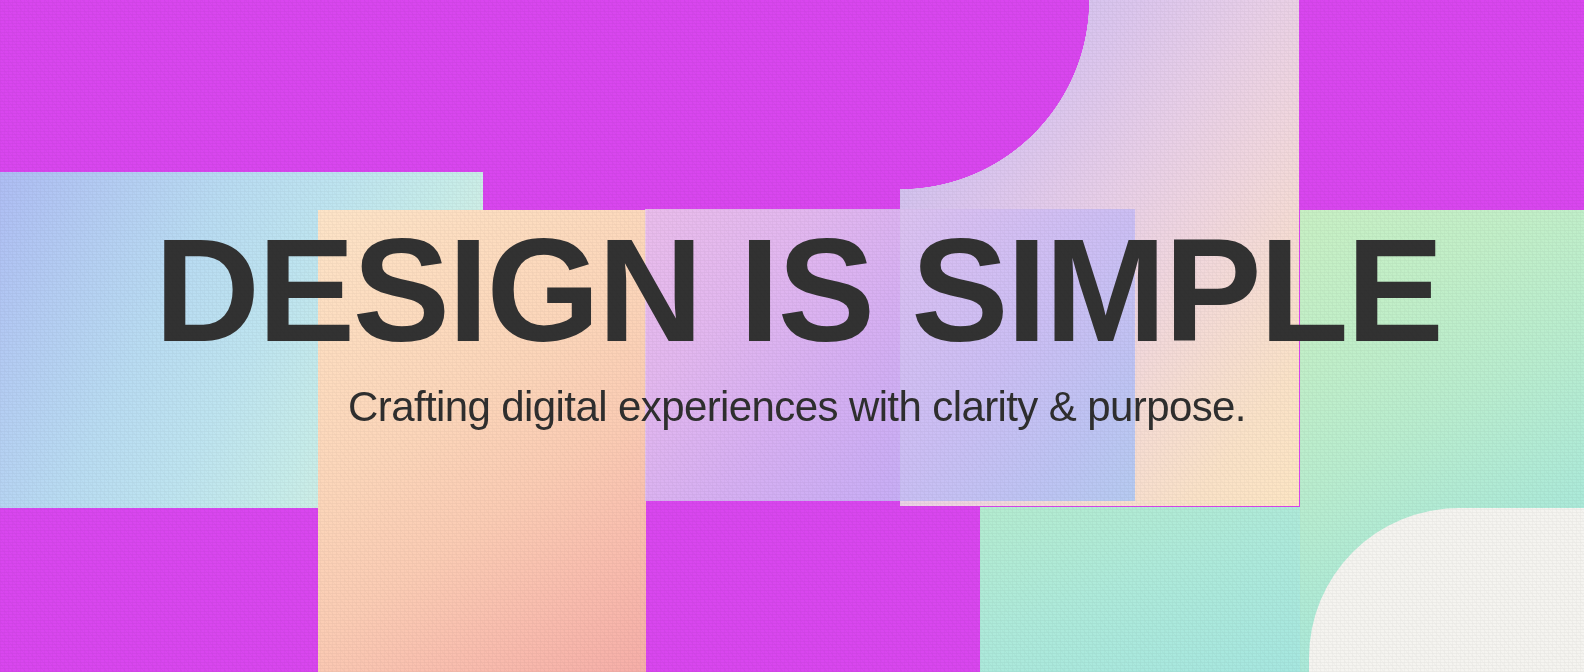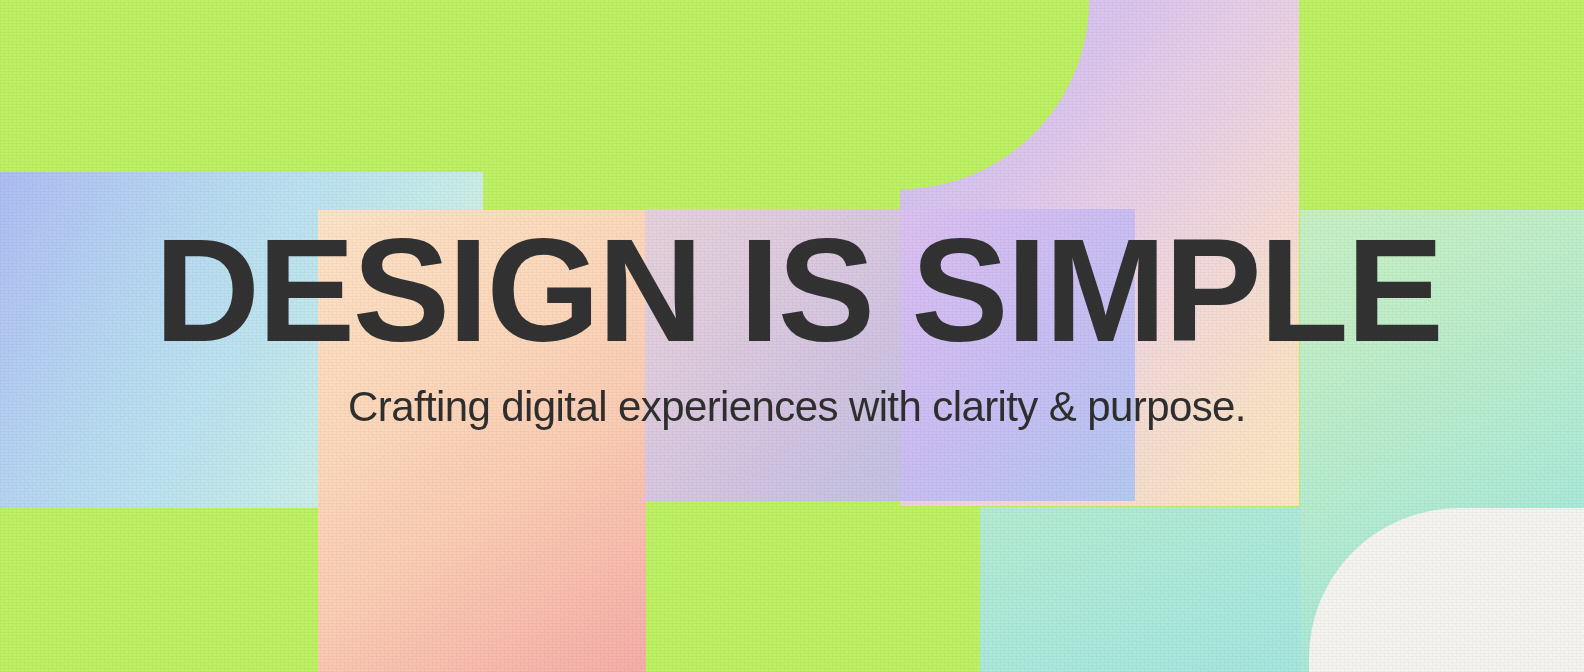--- a/index.html
+++ b/index.html
@@ -6,21 +6,21 @@
   html, body {
     margin: 0;
     padding: 0;
     background: #ffffff;
   }
   #banner {
     position: relative;
     width: 1584px;
     height: 672px;
     overflow: hidden;
-    background: #bef264;
+    background: #d946ef;
     font-family: "Liberation Sans", "DejaVu Sans", sans-serif;
     -webkit-font-smoothing: antialiased;
   }
 
   
   #noise {
     position: absolute;
     inset: 0;
     z-index: 40;
     pointer-events: none;

